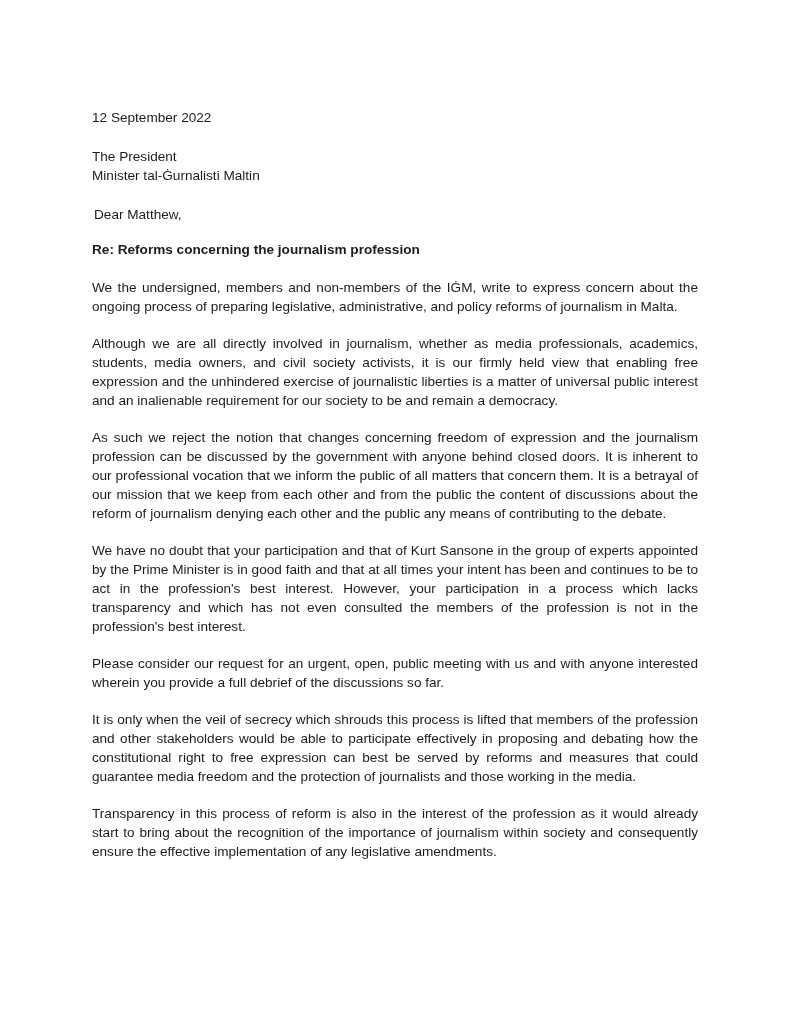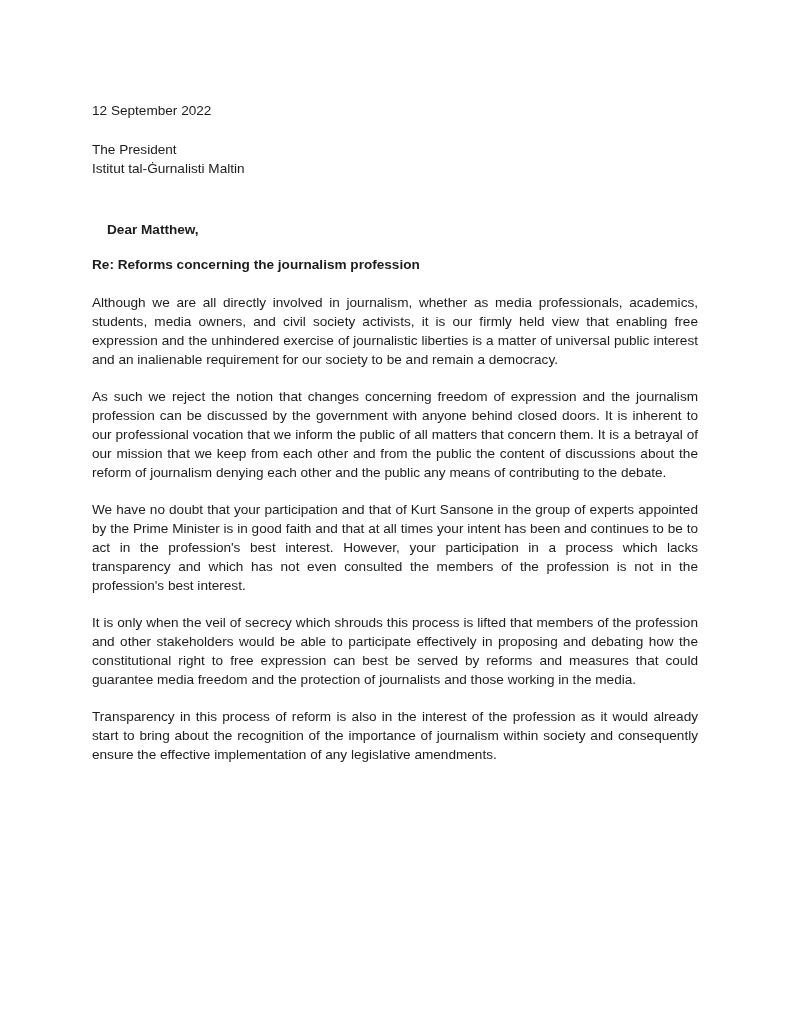--- a/index.html
+++ b/index.html
@@ -19,31 +19,30 @@
   .content {
     position: absolute;
     left: 92px;
     top: 92px;
     width: 606px;
     font-size: 13.6px;
     line-height: 19px;
     -webkit-font-smoothing: antialiased;
   }
   .date-line {
-    margin: 9px 0 20px 0;
+    margin: 16px 0 20px 0;
   }
   .recipient-block {
-    margin: 0 0 42px 0;
+    margin: 0 0 20px 0;
   }
   .recipient-block div {
     margin: 0;
   }
   .salutation {
-    margin: 0 0 16px 15px;
-    font-weight: bold;
+    margin: 0 0 16px 2px;
   }
   .subject-line {
     font-weight: bold;
     margin: 16px 0 19px 0;
   }
   .body-paragraph {
     margin: 0 0 18px 0;
     text-align: justify;
     text-justify: inter-word;
   }
@@ -54,33 +53,35 @@
 </head>
 <body>
 
 <div class="page">
   <div class="content">
 
     <div class="date-line">12 September 2022</div>
 
     <div class="recipient-block">
       <div>The President</div>
-      <div>Istitut tal-Ġurnalisti Maltin</div>
+      <div>Minister tal-Ġurnalisti Maltin</div>
     </div>
 
     <div class="salutation">Dear Matthew,</div>
 
     <div class="subject-line">Re: Reforms concerning the journalism profession</div>
 
+    <p class="body-paragraph">We the undersigned, members and non-members of the IĠM, write to express concern about the ongoing process of preparing legislative, administrative, and policy reforms of journalism in Malta.</p>
 
     <p class="body-paragraph">Although we are all directly involved in journalism, whether as media professionals, academics, students, media owners, and civil society activists, it is our firmly held view that enabling free expression and the unhindered exercise of journalistic liberties is a matter of universal public interest and an inalienable requirement for our society to be and remain a democracy.</p>
 
     <p class="body-paragraph">As such we reject the notion that changes concerning freedom of expression and the journalism profession can be discussed by the government with anyone behind closed doors. It is inherent to our professional vocation that we inform the public of all matters that concern them. It is a betrayal of our mission that we keep from each other and from the public the content of discussions about the reform of journalism denying each other and the public any means of contributing to the debate.</p>
 
     <p class="body-paragraph">We have no doubt that your participation and that of Kurt Sansone in the group of experts appointed by the Prime Minister is in good faith and that at all times your intent has been and continues to be to act in the profession's best interest. However, your participation in a process which lacks transparency and which has not even consulted the members of the profession is not in the profession's best interest.</p>
 
+    <p class="body-paragraph">Please consider our request for an urgent, open, public meeting with us and with anyone interested wherein you provide a full debrief of the discussions so far.</p>
 
     <p class="body-paragraph">It is only when the veil of secrecy which shrouds this process is lifted that members of the profession and other stakeholders would be able to participate effectively in proposing and debating how the constitutional right to free expression can best be served by reforms and measures that could guarantee media freedom and the protection of journalists and those working in the media.</p>
 
     <p class="body-paragraph">Transparency in this process of reform is also in the interest of the profession as it would already start to bring about the recognition of the importance of journalism within society and consequently ensure the effective implementation of any legislative amendments.</p>
 
   </div>
 </div>
 
 </body></html>

